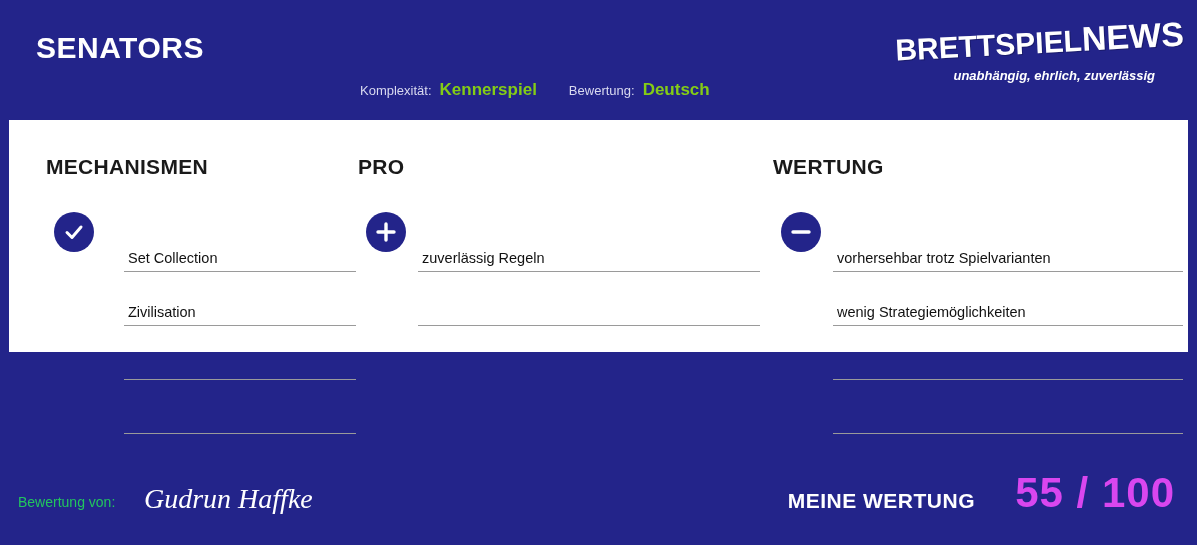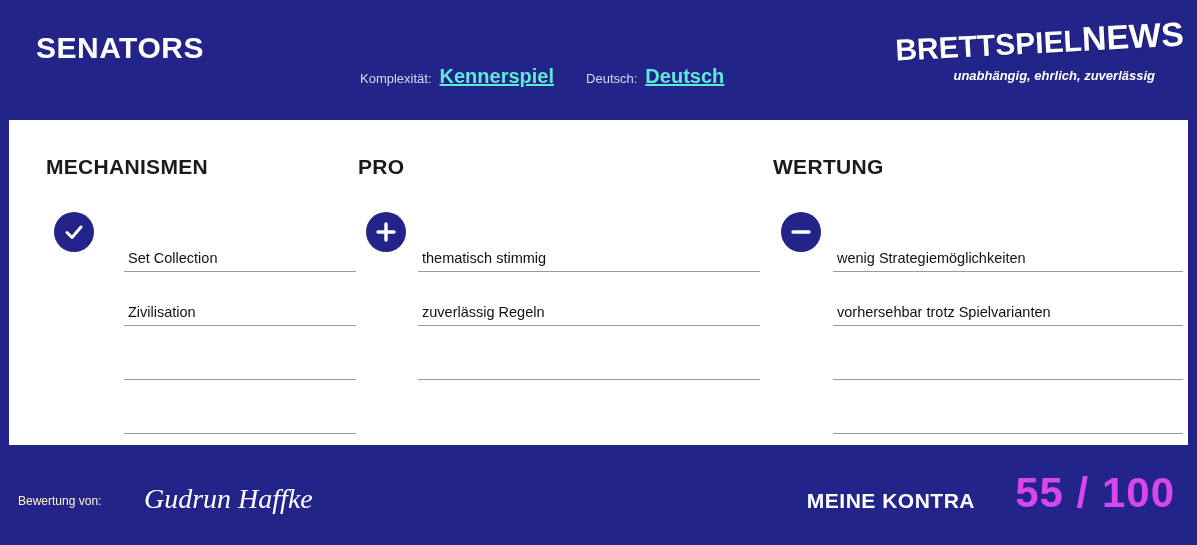--- a/index.html
+++ b/index.html
@@ -33,40 +33,39 @@
     left: 36px;
     top: 31px;
     font-size: 30px;
     font-weight: bold;
     color: #ffffff;
     letter-spacing: 0.5px;
   }
   .meta {
     position: absolute;
     left: 360px;
-    top: 65px;
+    top: 80px;
     display: flex;
     align-items: baseline;
     gap: 32px;
     color: #ffffff;
   }
   .meta-group {
     display: flex;
     align-items: baseline;
     gap: 8px;
   }
   .meta-label {
     font-size: 13px;
     color: #d9daf0;
   }
   .meta-value {
-    font-size: 20px;
-    font-weight: bold;
-    color: #5eead4;
-    text-decoration: underline;
+    font-size: 17px;
+    font-weight: bold;
+    color: #84cc16;
   }
 
   
   .logo {
     position: absolute;
     right: 42px;
     top: 18px;
     width: 260px;
     text-align: right;
   }
@@ -92,21 +91,21 @@
     white-space: nowrap;
     font-style: italic;
   }
 
   
   .card {
     position: absolute;
     left: 9px;
     top: 120px;
     width: 1179px;
-    height: 325px;
+    height: 232px;
     background: #ffffff;
   }
   .columns {
     position: absolute;
     inset: 0;
   }
   .col {
     position: absolute;
     top: 0;
   }
@@ -169,22 +168,22 @@
     position: absolute;
     left: 0;
     top: 445px;
     width: 1197px;
     height: 100px;
   }
   .rater-label {
     position: absolute;
     left: 18px;
     top: 494px;
-    font-size: 12px;
-    color: #fef9c3;
+    font-size: 14px;
+    color: #22c55e;
   }
   .rater-name {
     position: absolute;
     left: 144px;
     top: 483px;
     font-size: 28px;
     font-style: italic;
     color: #ffffff;
     font-family: "Liberation Serif", serif;
   }
@@ -215,21 +214,21 @@
 
   <div class="header">
     <div class="game-title">SENATORS</div>
 
     <div class="meta">
       <div class="meta-group">
         <span class="meta-label">Komplexität:</span>
         <span class="meta-value">Kennerspiel</span>
       </div>
       <div class="meta-group">
-        <span class="meta-label">Deutsch:</span>
+        <span class="meta-label">Bewertung:</span>
         <span class="meta-value">Deutsch</span>
       </div>
     </div>
 
     <div class="logo">
       <div class="logo-main">
         <span>BRETTSPIEL</span><span class="news">NEWS</span>
       </div>
       <div class="logo-sub">unabhängig, ehrlich, zuverlässig</div>
     </div>
@@ -263,56 +262,53 @@
 
       <div class="col col-pro">
         <div class="col-title">PRO</div>
         <div class="badge">
           <svg width="22" height="22" viewBox="0 0 22 22" aria-hidden="true">
             <path d="M11 3 L11 19 M3 11 L19 11" fill="none" stroke="#ffffff" stroke-width="3.4" stroke-linecap="round"></path>
           </svg>
         </div>
         <div class="lines">
           <div class="line">
-              <span class="line-text">thematisch stimmig</span>
-            </div>
-          <div class="line">
               <span class="line-text">zuverlässig Regeln</span>
             </div>
           <div class="line">
               <span class="line-text"></span>
             </div>
         </div>
       </div>
 
       <div class="col col-kontra">
         <div class="col-title">WERTUNG</div>
         <div class="badge">
           <svg width="22" height="22" viewBox="0 0 22 22" aria-hidden="true">
             <path d="M3 11 L19 11" fill="none" stroke="#ffffff" stroke-width="3.4" stroke-linecap="round"></path>
           </svg>
         </div>
         <div class="lines">
           <div class="line">
+              <span class="line-text">vorhersehbar trotz Spielvarianten</span>
+            </div>
+          <div class="line">
               <span class="line-text">wenig Strategiemöglichkeiten</span>
-            </div>
-          <div class="line">
-              <span class="line-text">vorhersehbar trotz Spielvarianten</span>
             </div>
           <div class="line">
               <span class="line-text"></span>
             </div>
           <div class="line">
               <span class="line-text"></span>
             </div>
         </div>
       </div>
 
     </div>
   </div>
 
   <div class="footer"></div>
   <div class="rater-label">Bewertung von:</div>
   <div class="rater-name">Gudrun Haffke</div>
-  <div class="score-label">MEINE KONTRA</div>
+  <div class="score-label">MEINE WERTUNG</div>
   <div class="score-value">55 / 100</div>
 
 </div>
 
 </body></html>

